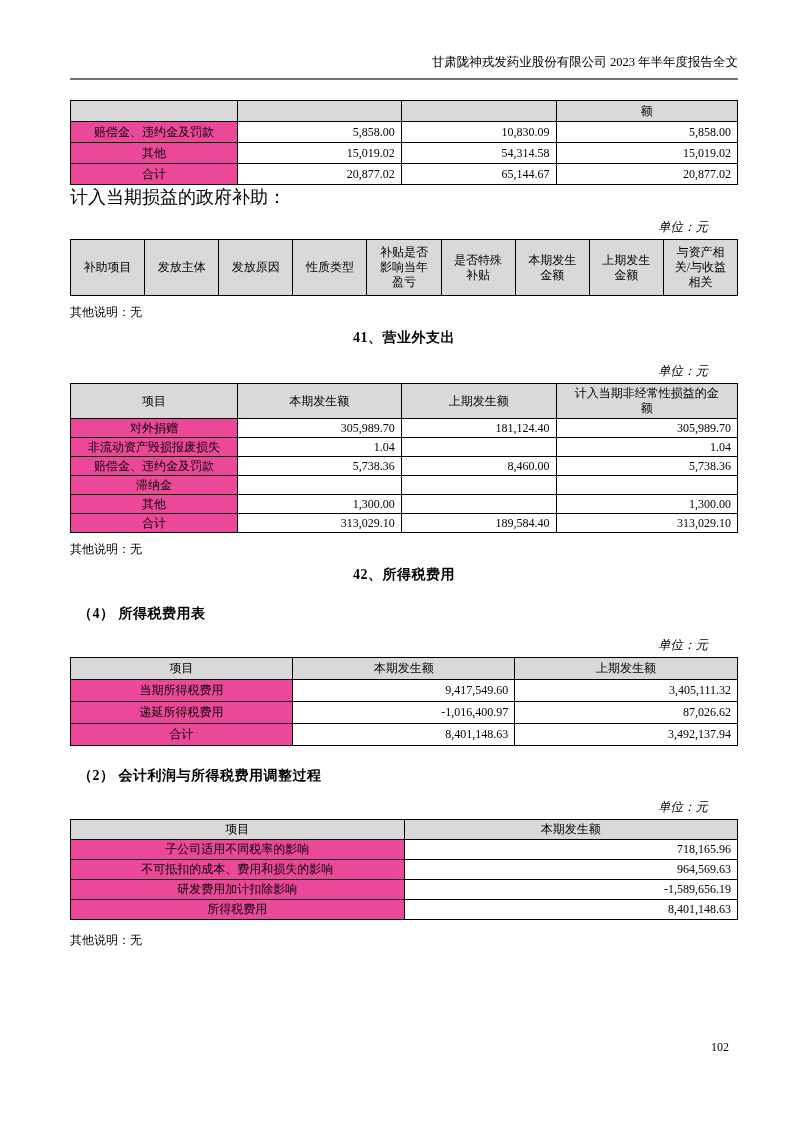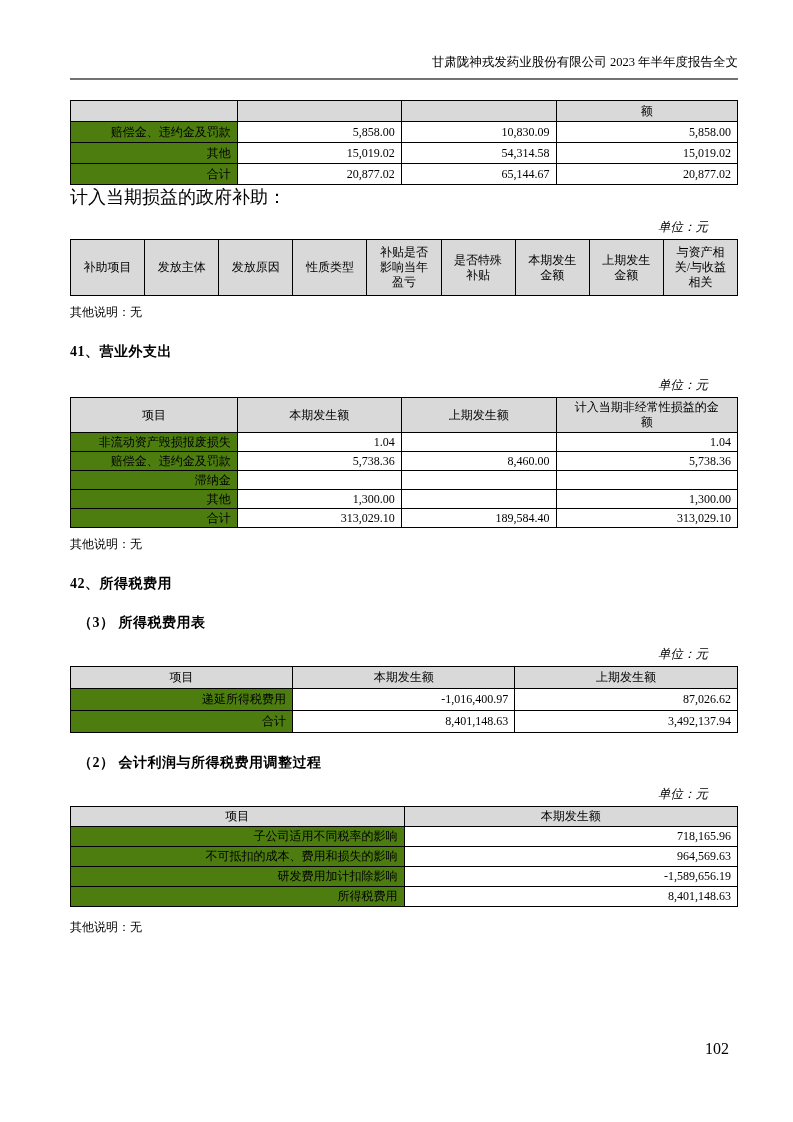--- a/index.html
+++ b/index.html
@@ -15,43 +15,43 @@
     margin-top:54px; padding-bottom:7px; border-bottom:2px solid #737373;
     text-align:right; font-size:12.5px;
   }
 
   table { width:100%; border-collapse:collapse; table-layout:fixed; border:1.5px solid #000; }
   th, td {
     border:1px solid #000; font-size:12px; line-height:15px;
     padding:2px 6px; font-weight:normal; word-break:break-all; vertical-align:middle;
   }
   th { background:#d9d9d9; text-align:center; white-space:pre-line; }
-  td.lbl { background:#4d7c0f; text-align:right; }
+  td.lbl { background:#ec4899; text-align:center; }
   td.num { text-align:right; }
   td.blank { background:#ffffff; }
 
   .t-cont { margin-top:20px; }
   .t-cont td, .t-cont th { line-height:16px; }
 
   .intro { font-size:18px; }
   .unit  { text-align:right; padding-right:30px; font-size:12.5px;font-style:italic; }
   .mt10 { margin-top:10px; } .mt14 { margin-top:14px; } .mt16 { margin-top:16px; }
   .tgap { margin-top:3px; }
   .t-subsidy th { padding:5px 4px; }
 
   .note { margin-top:8px; font-size:12px; }
   .mtnote { margin-top:12px; }
 
-  h3.sec { font-size:14px; font-weight:bold; margin-top:22px; letter-spacing:0.5px; }
+  h3.sec { font-size:14px; font-weight:bold; margin-top:8px; letter-spacing:0.5px;text-align:center; }
   h4.sub { font-size:14px; font-weight:bold; margin-top:21px; padding-left:8px; letter-spacing:0.5px; }
 
   .t-41 td { line-height:14px; }
   .t-tax td, .t-tax th { padding:3px 6px; }
 
-  .pagenum { position:absolute; top:1040px; right:64px; font-size:16px; }
+  .pagenum { position:absolute; top:1040px; right:64px; font-size:12px; }
 </style>
 </head>
 <body>
 
 <div class="content">
 
   <div class="report-header">
     <span>甘肃陇神戎发药业股份有限公司 2023 年半年度报告全文</span>
   </div>
 
@@ -127,20 +127,26 @@
       </colgroup>
     <tbody>
         <tr>
       <th>项目</th>
       <th>本期发生额</th>
       <th>上期发生额</th>
       <th>计入当期非经常性损益的金
 额</th>
     </tr>
     <tr>
+      <td class="lbl">对外捐赠</td>
+      <td class="num">305,989.70</td>
+      <td class="num">181,124.40</td>
+      <td class="num">305,989.70</td>
+    </tr>
+    <tr>
       <td class="lbl">非流动资产毁损报废损失</td>
       <td class="num">1.04</td>
       <td class="num blank"></td>
       <td class="num">1.04</td>
     </tr>
     <tr>
       <td class="lbl">赔偿金、违约金及罚款</td>
       <td class="num">5,738.36</td>
       <td class="num">8,460.00</td>
       <td class="num">5,738.36</td>
@@ -162,35 +168,40 @@
       <td class="num">313,029.10</td>
       <td class="num">189,584.40</td>
       <td class="num">313,029.10</td>
     </tr>
   </tbody>
     </table>
   <p class="note">其他说明：无</p>
 
   <h3 class="sec">42、所得税费用</h3>
 
-  <h4 class="sub">（3） 所得税费用表</h4>
+  <h4 class="sub">（4） 所得税费用表</h4>
   <div class="unit mt14">单位：元</div>
   <table class="t-tax tgap">
     <colgroup>
         <col style="width:33.3%">
         <col style="width:33.3%">
         <col style="width:33.4%">
       </colgroup>
     <tbody>
         <tr>
       <th>项目</th>
       <th>本期发生额</th>
       <th>上期发生额</th>
     </tr>
     <tr>
+      <td class="lbl">当期所得税费用</td>
+      <td class="num">9,417,549.60</td>
+      <td class="num">3,405,111.32</td>
+    </tr>
+    <tr>
       <td class="lbl">递延所得税费用</td>
       <td class="num">-1,016,400.97</td>
       <td class="num">87,026.62</td>
     </tr>
     <tr>
       <td class="lbl">合计</td>
       <td class="num">8,401,148.63</td>
       <td class="num">3,492,137.94</td>
     </tr>
   </tbody>

